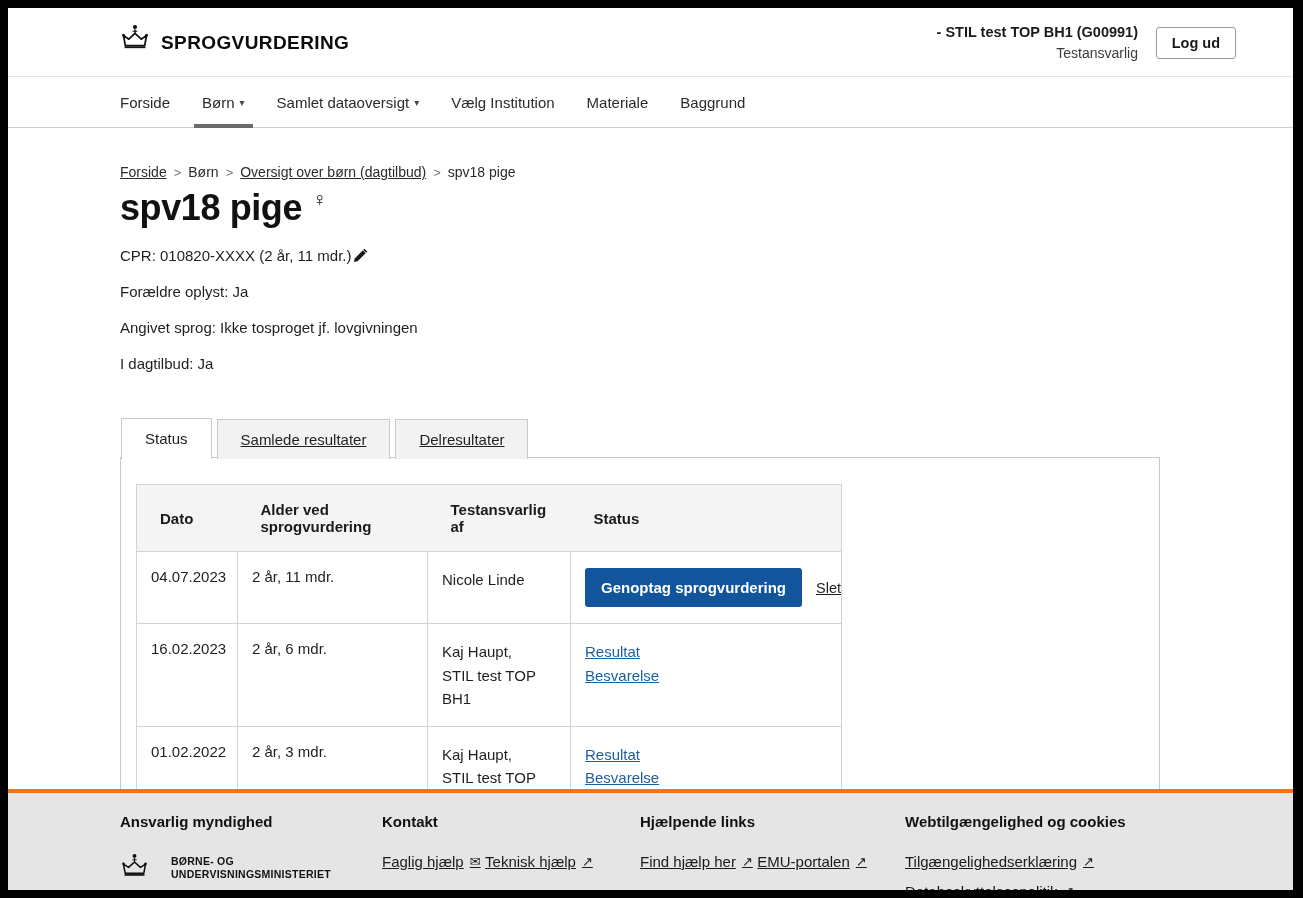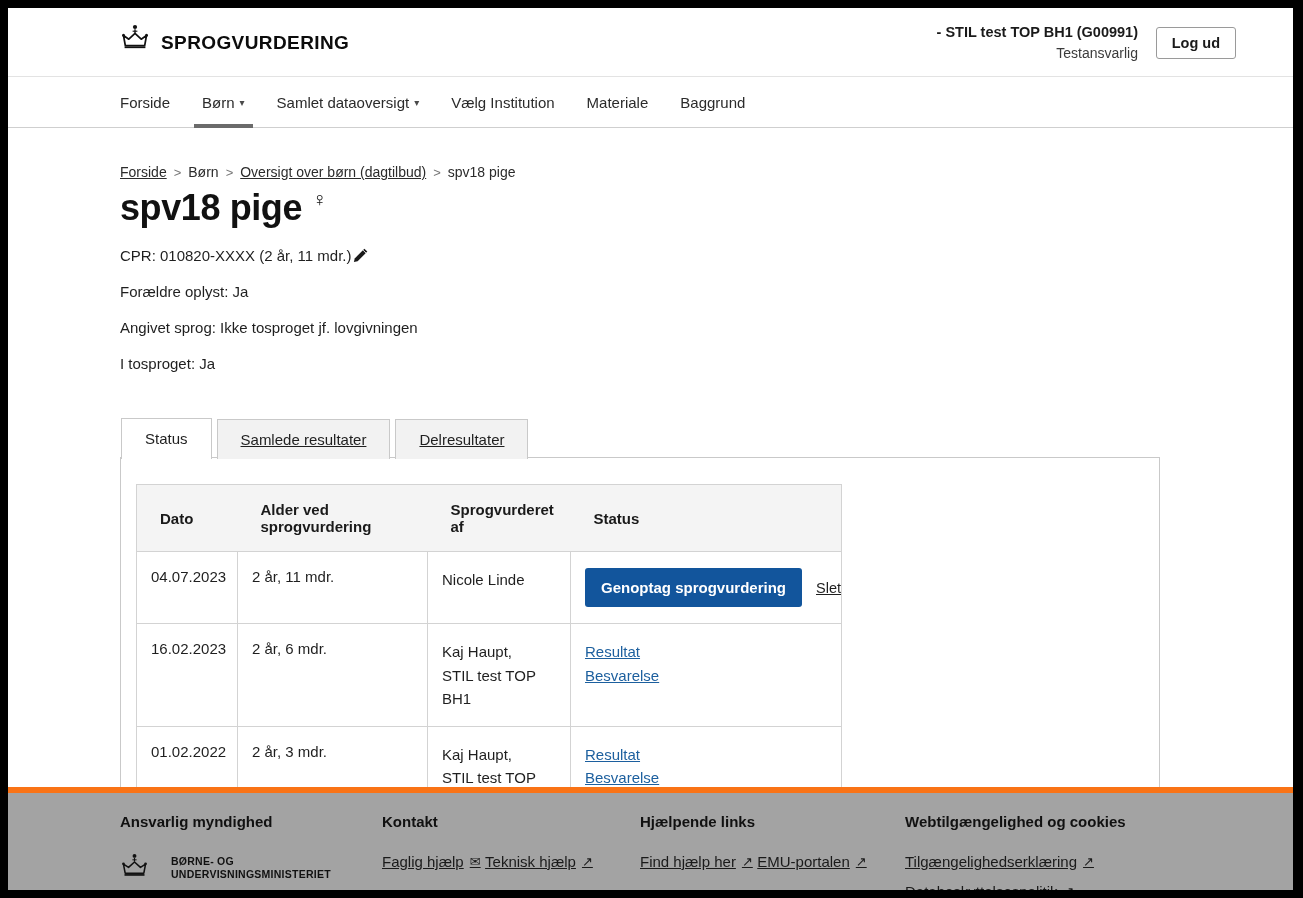--- a/index.html
+++ b/index.html
@@ -321,22 +321,22 @@
     cursor: pointer;
   }
 
   
   .site-footer {
     position: absolute;
     left: 0;
     right: 0;
     bottom: 0;
     height: 97px;
-    border-top: 6px solid #f97316;
-    background: #a3a3a3;
+    border-top: 4px solid #f97316;
+    background: #e5e5e5;
     overflow: hidden;
   }
   .footer-grid {
     position: absolute;
     left: 112px;
     top: 20px;
     right: 40px;
     display: grid;
     grid-template-columns: 262px 258px 265px auto;
   }
@@ -455,21 +455,21 @@
 
       <div class="meta-line">
         <span>Forældre oplyst: Ja</span>
       </div>
 
       <div class="meta-line">
         <span>Angivet sprog: Ikke tosproget jf. lovgivningen</span>
       </div>
 
       <div class="meta-line">
-        <span>I tosproget: Ja</span>
+        <span>I dagtilbud: Ja</span>
       </div>
 
       <div class="tabs-wrap">
         <div class="tab-strip">
           <div class="tab active">
             <span class="tab-link">Status</span>
           </div>
           <div class="tab">
             <span class="tab-link">Samlede resultater</span>
           </div>
@@ -483,21 +483,21 @@
             <colgroup>
               <col class="col-dato">
                   <col class="col-alder">
                   <col class="col-sprog">
                   <col class="col-status">
             </colgroup>
             <thead>
               <tr>
                 <th>Dato</th>
                 <th>Alder ved sprogvurdering</th>
-                <th>Sprogvurderet af</th>
+                <th>Testansvarlig af</th>
                 <th>Status</th>
               </tr>
             </thead>
             <tbody>
               <tr>
                 <td>04.07.2023</td>
                 <td>2 år, 11 mdr.</td>
                 <td>
                   <div class="cell-multi">
                     <div>Nicole Linde</div>

